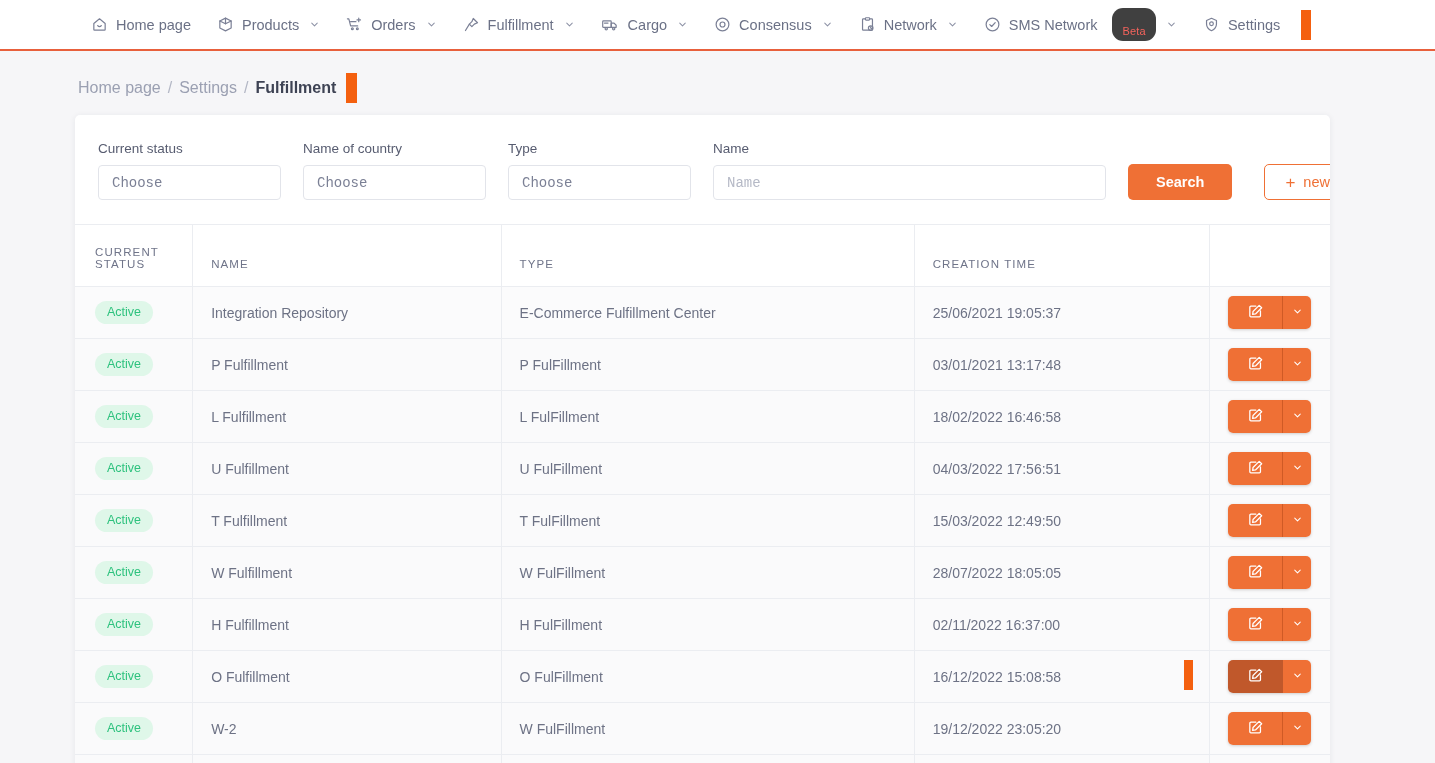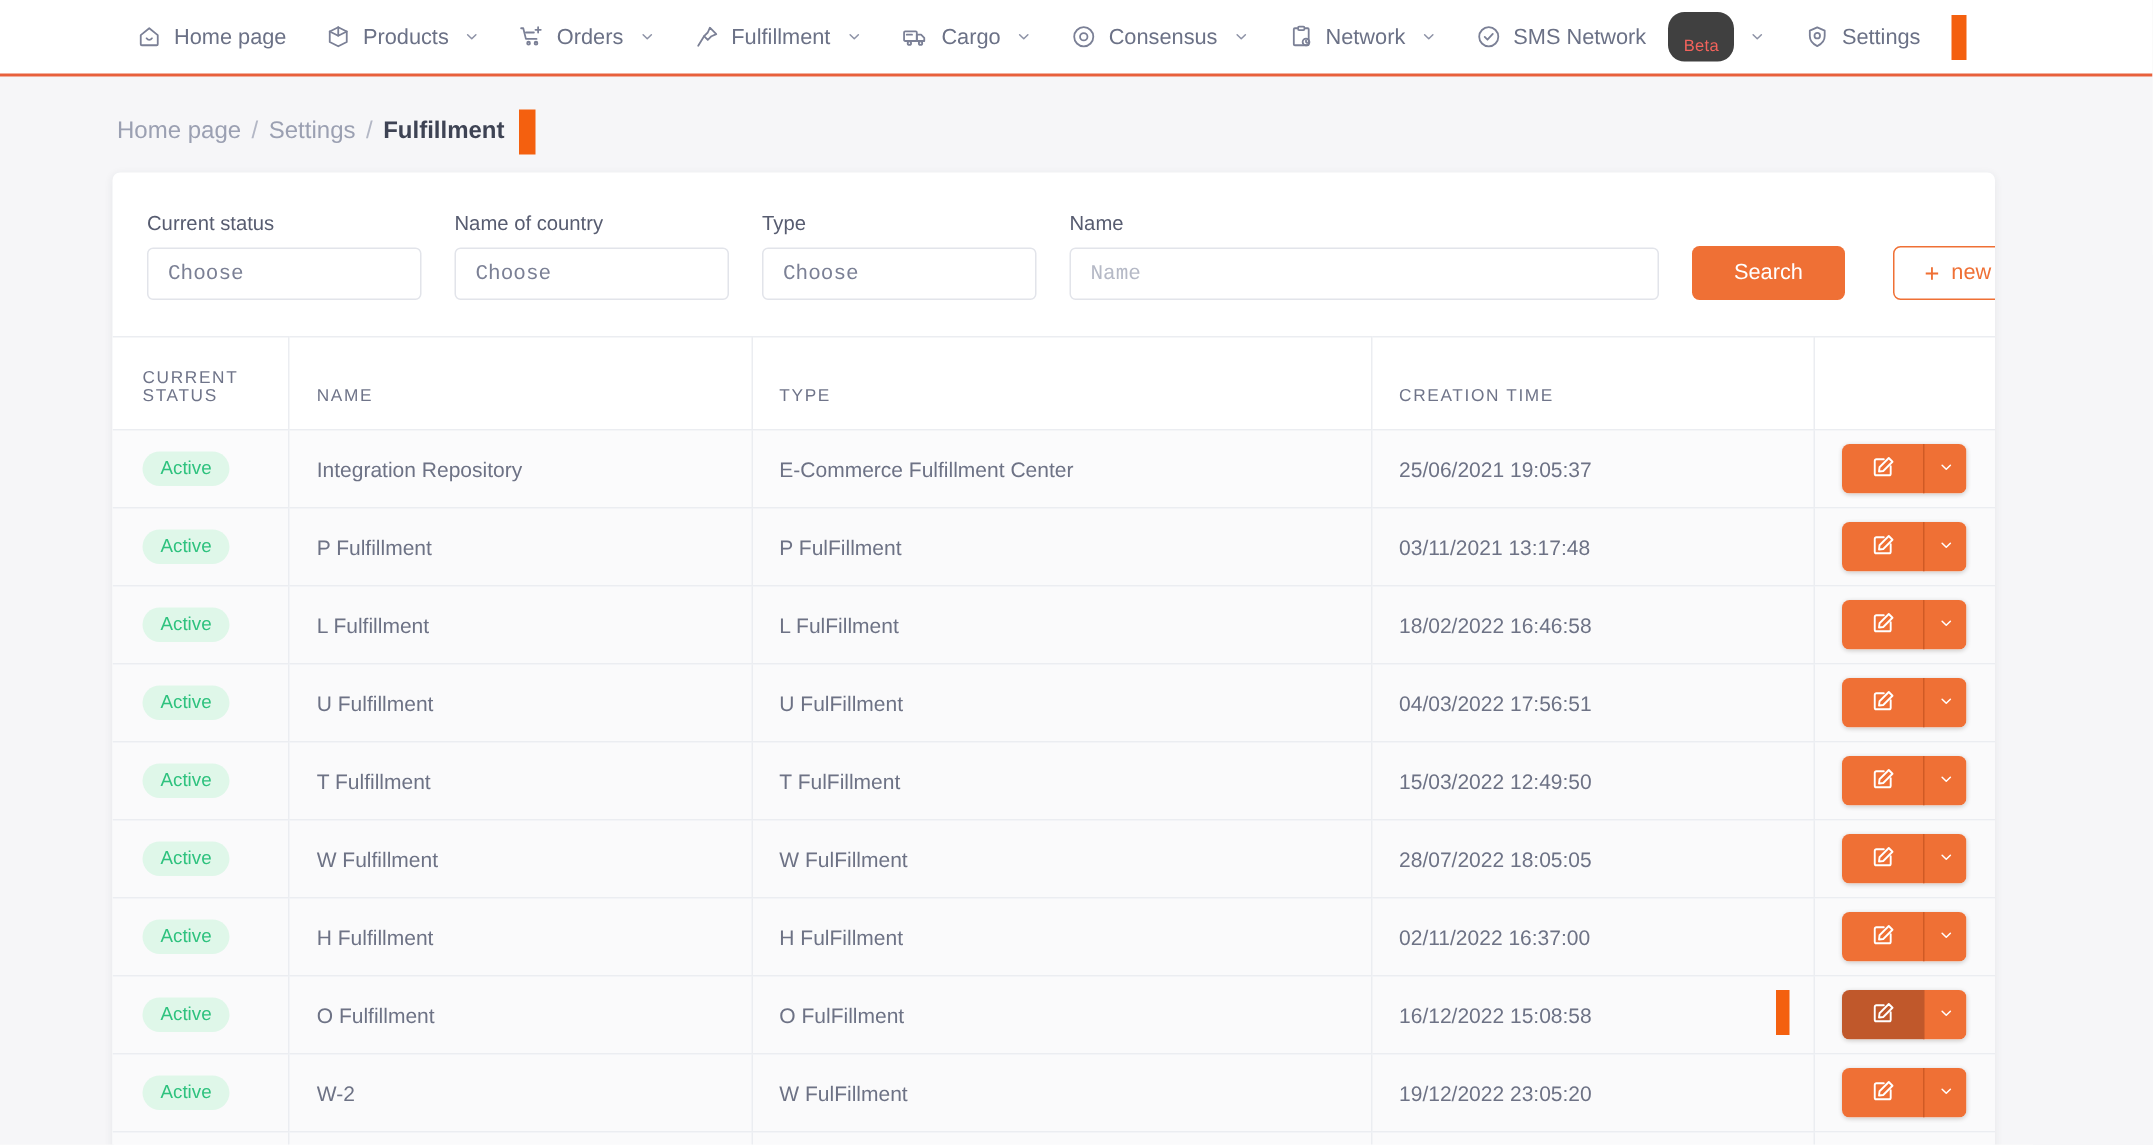--- a/index.html
+++ b/index.html
@@ -106,21 +106,21 @@
   .field.w-name input { width: 393px; }
   .field.w-name input::placeholder { color: #b5b9c6; }
 
   .btn-search {
     height: 36px;
     background: #ef7035;
     color: #fff;
     border: none;
     border-radius: 5px;
     font-size: 14.5px;
-    font-weight: normal;
+    font-weight: bold;
     padding: 0 28px;
     cursor: pointer;
     font-family: "Liberation Sans", sans-serif;
   }
   .btn-new {
     height: 36px;
     background: #fff;
     color: #ef7035;
     border: 1px solid #ef7035;
     border-radius: 5px;
@@ -432,21 +432,21 @@
                   <span><svg width="11" height="11" viewBox="0 0 24 24" fill="none" stroke="currentColor" stroke-width="2.2" stroke-linecap="round" stroke-linejoin="round">
                       <path d="M6 9l6 6 6-6"></path>
                     </svg></span>
                 </button>
               </span></td>
           </tr>
           <tr>
             <td class="c-status"><span class="badge-active">Active</span></td>
             <td class="c-name">P Fulfillment</td>
             <td class="c-type">P FulFillment</td>
-            <td class="c-time">03/11/2021 13:17:48</td>
+            <td class="c-time">03/01/2021 13:17:48</td>
             <td class="c-act actions"><span class="btn-group">
                 <button class="btn-edit">
                   <span><svg width="17" height="17" viewBox="0 0 24 24" fill="none" stroke="currentColor" stroke-width="1.8" stroke-linecap="round" stroke-linejoin="round">
                       <path d="M12.5 4.5H5.5a1.5 1.5 0 0 0-1.5 1.5v12a1.5 1.5 0 0 0 1.5 1.5h12a1.5 1.5 0 0 0 1.5-1.5v-7"></path>
                       <path d="M17.2 3.3 20.7 6.8 12 15.5l-4 .5.5-4z"></path>
                     </svg></span>
                 </button>
                 <button class="btn-drop">
                   <span><svg width="11" height="11" viewBox="0 0 24 24" fill="none" stroke="currentColor" stroke-width="2.2" stroke-linecap="round" stroke-linejoin="round">
                       <path d="M6 9l6 6 6-6"></path>

